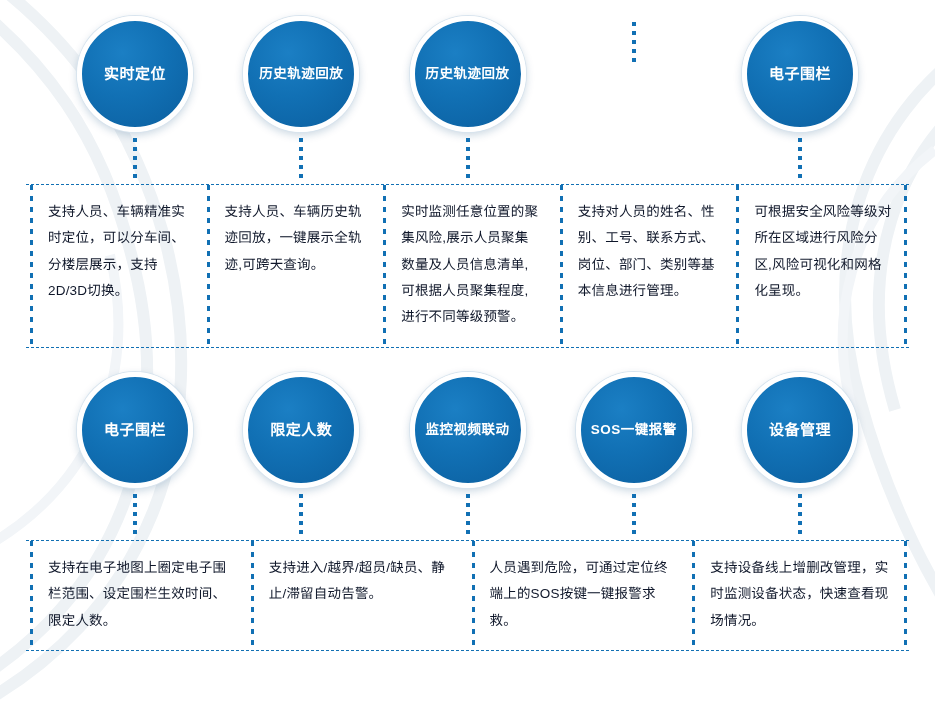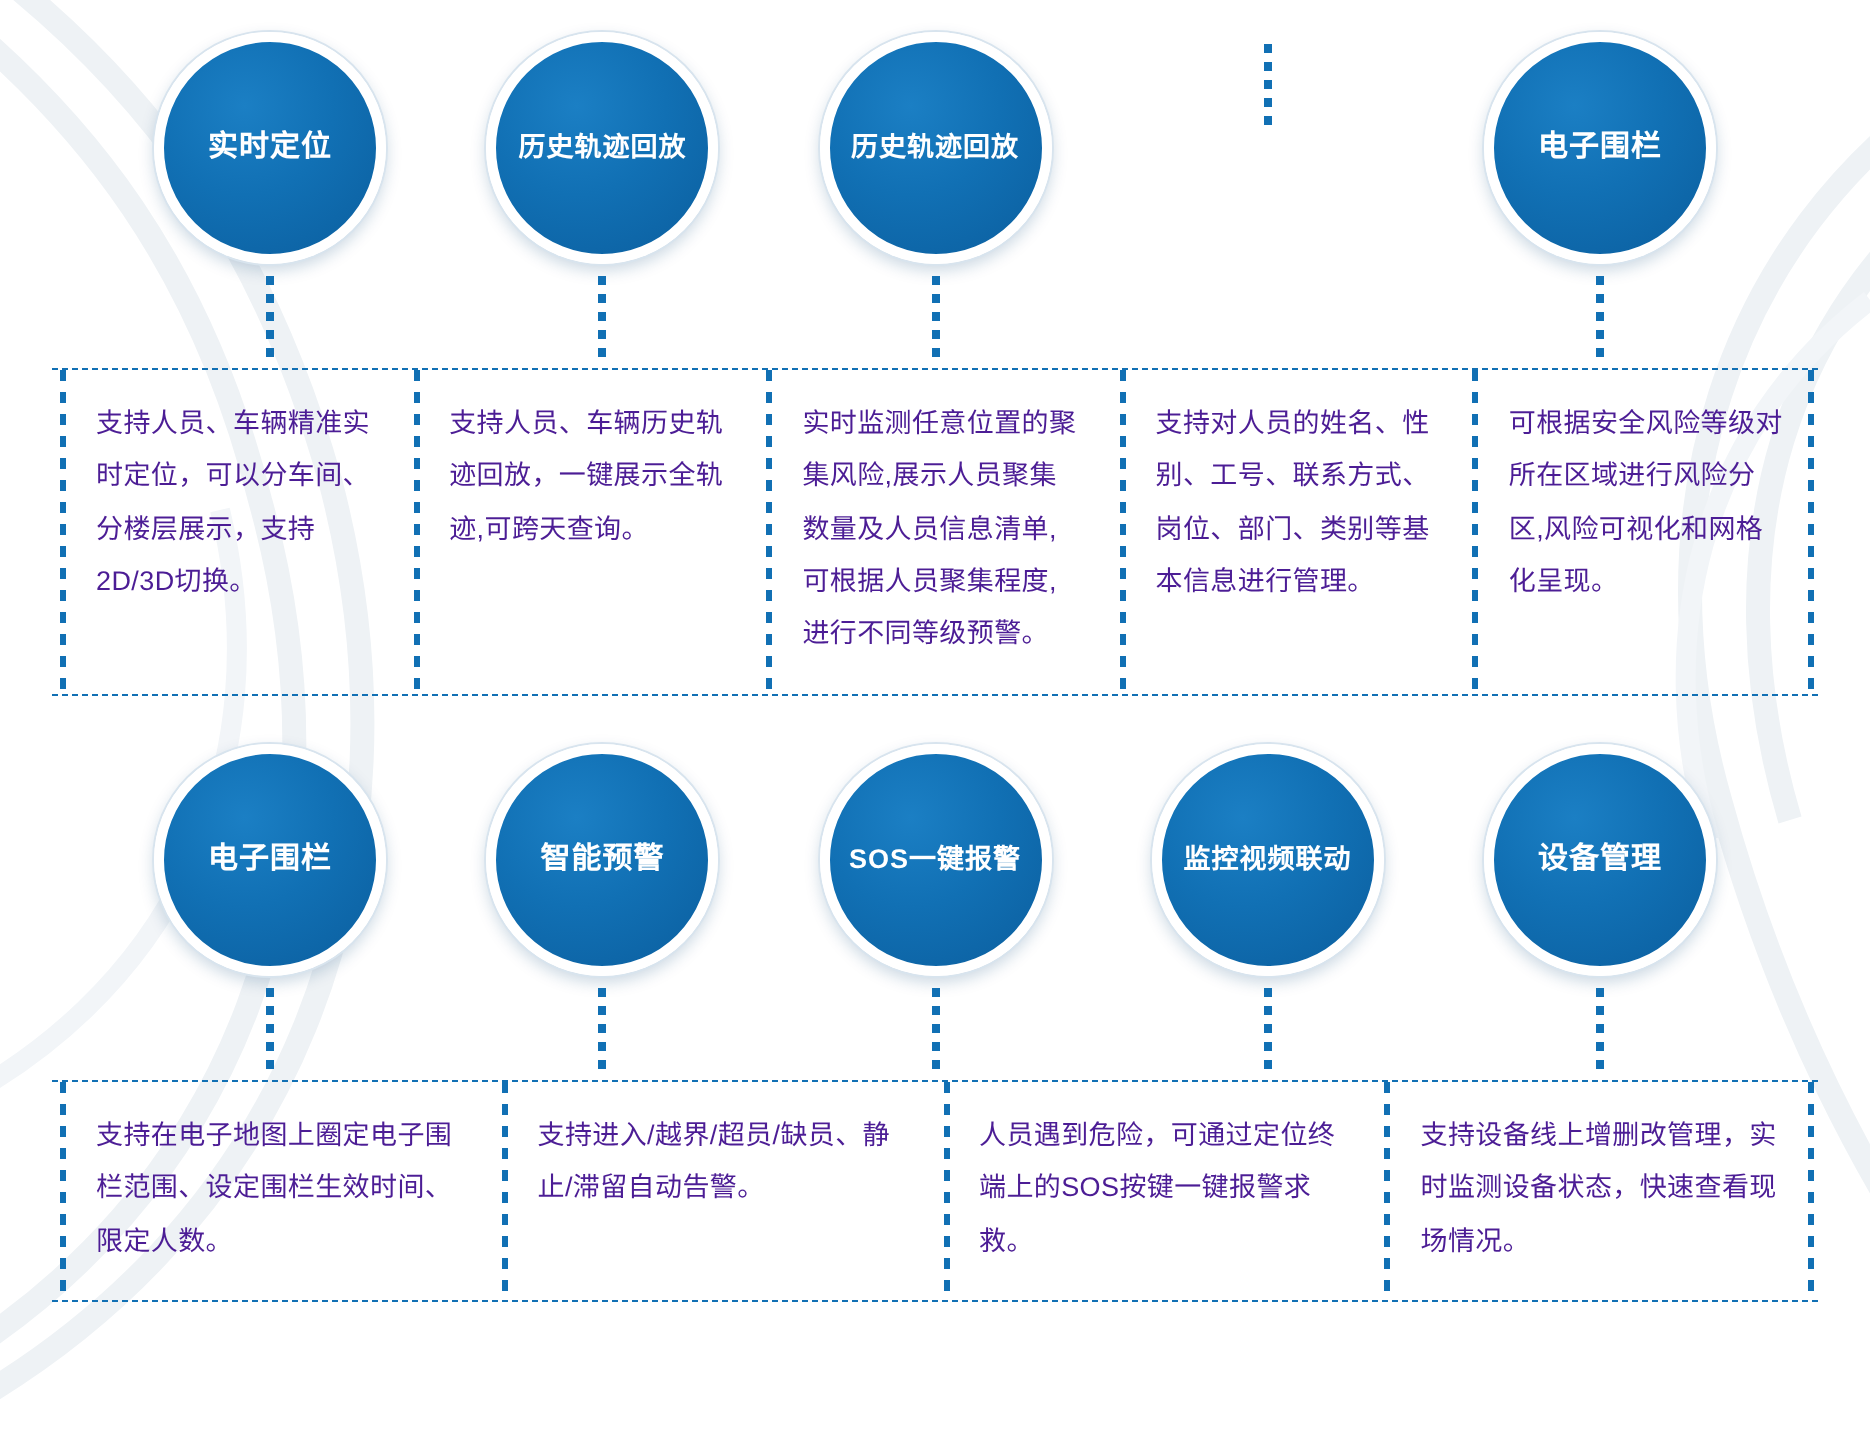--- a/index.html
+++ b/index.html
@@ -91,21 +91,21 @@
     display: flex;
     box-sizing: border-box;
   }
   .cell {
     position: relative;
     flex: 1 1 0;
     padding: 0 14px 0 22px;
     box-sizing: border-box;
     font-size: 13.5px;
     line-height: 1.95;
-    color: #4c1d95;
+    color: #0f172a;
     letter-spacing: 0.2px;
   }
   
   .cell::before {
     content: "";
     position: absolute;
     left: 4px;
     top: -14px;
     bottom: -16px;
     width: 3px;
@@ -174,29 +174,29 @@
     </div>
   </div>
 
   <div class="row row-2" style="margin-top:26px;">
     <div class="circles">
       <div class="node">
         <div class="circle">电子围栏</div>
         <div class="connector"></div>
       </div>
       <div class="node">
-        <div class="circle">智能预警</div>
+        <div class="circle">限定人数</div>
+        <div class="connector"></div>
+      </div>
+      <div class="node">
+        <div class="circle small-text">监控视频联动</div>
         <div class="connector"></div>
       </div>
       <div class="node">
         <div class="circle small-text">SOS一键报警</div>
-        <div class="connector"></div>
-      </div>
-      <div class="node">
-        <div class="circle small-text">监控视频联动</div>
         <div class="connector"></div>
       </div>
       <div class="node">
         <div class="circle">设备管理</div>
         <div class="connector"></div>
       </div>
     </div>
     <div class="panel">
       <div class="cell">支持在电子地图上圈定电子围栏范围、设定围栏生效时间、限定人数。</div>
       <div class="cell">支持进入/越界/超员/缺员、静止/滞留自动告警。</div>

